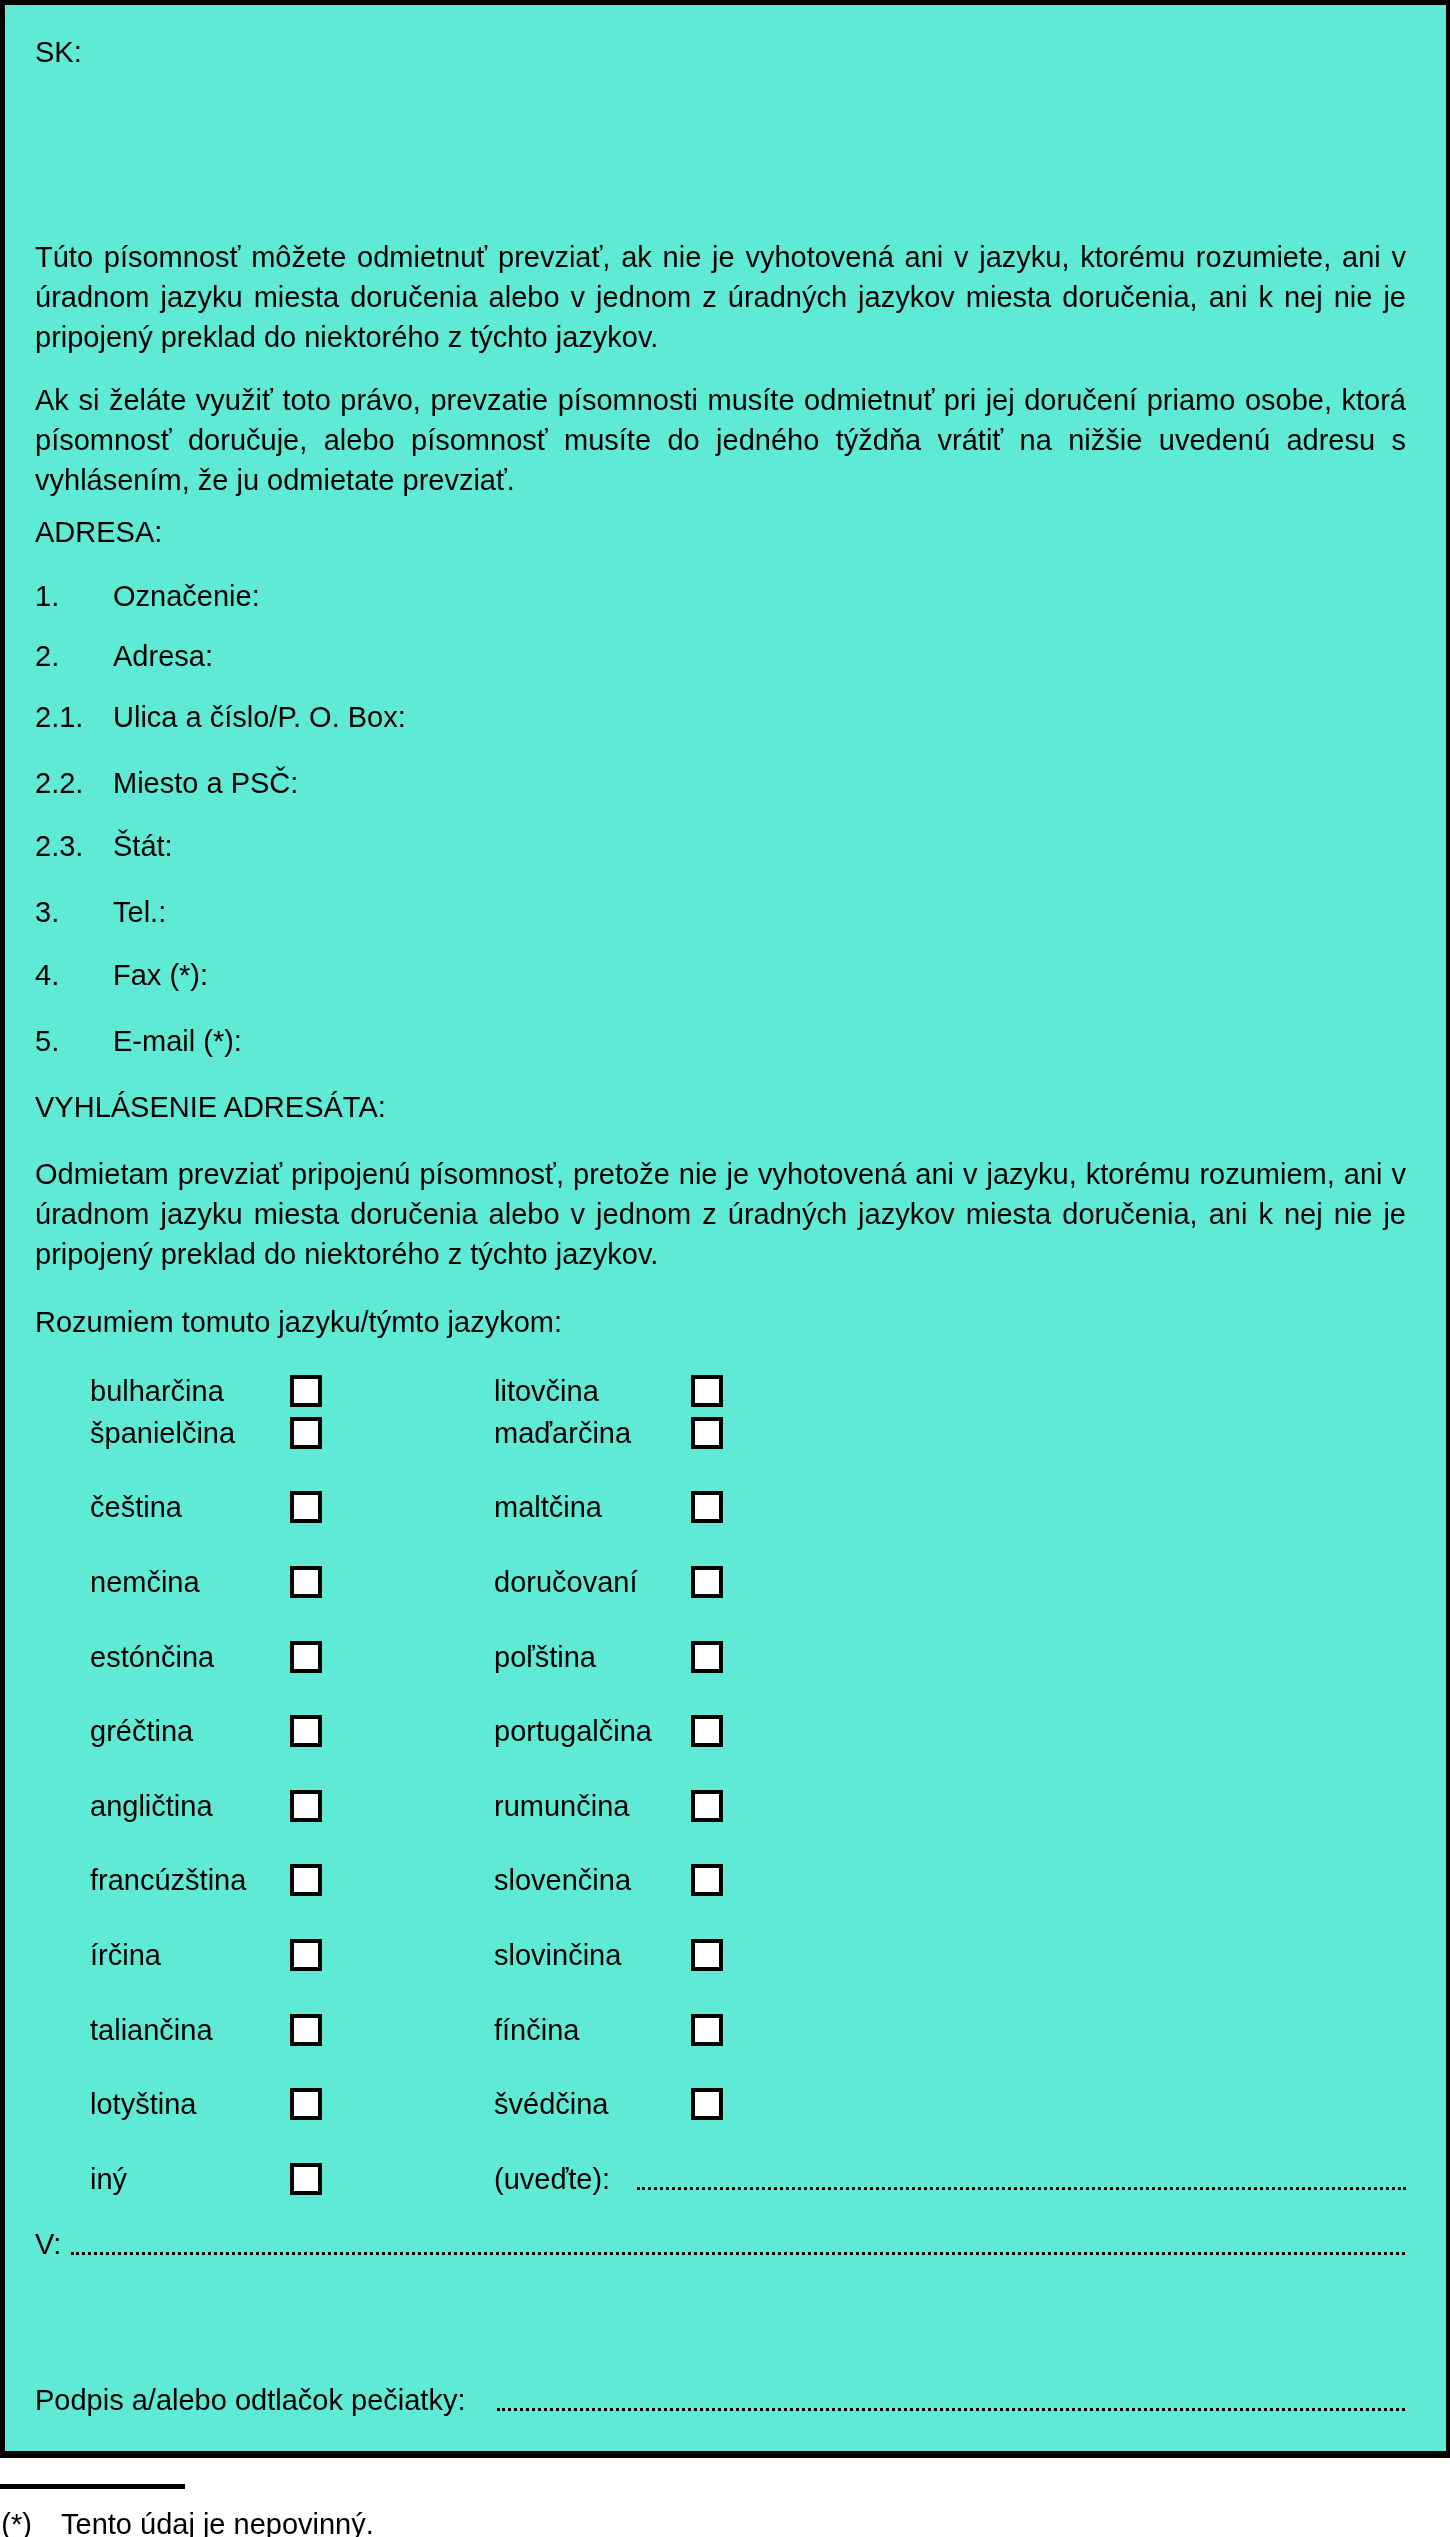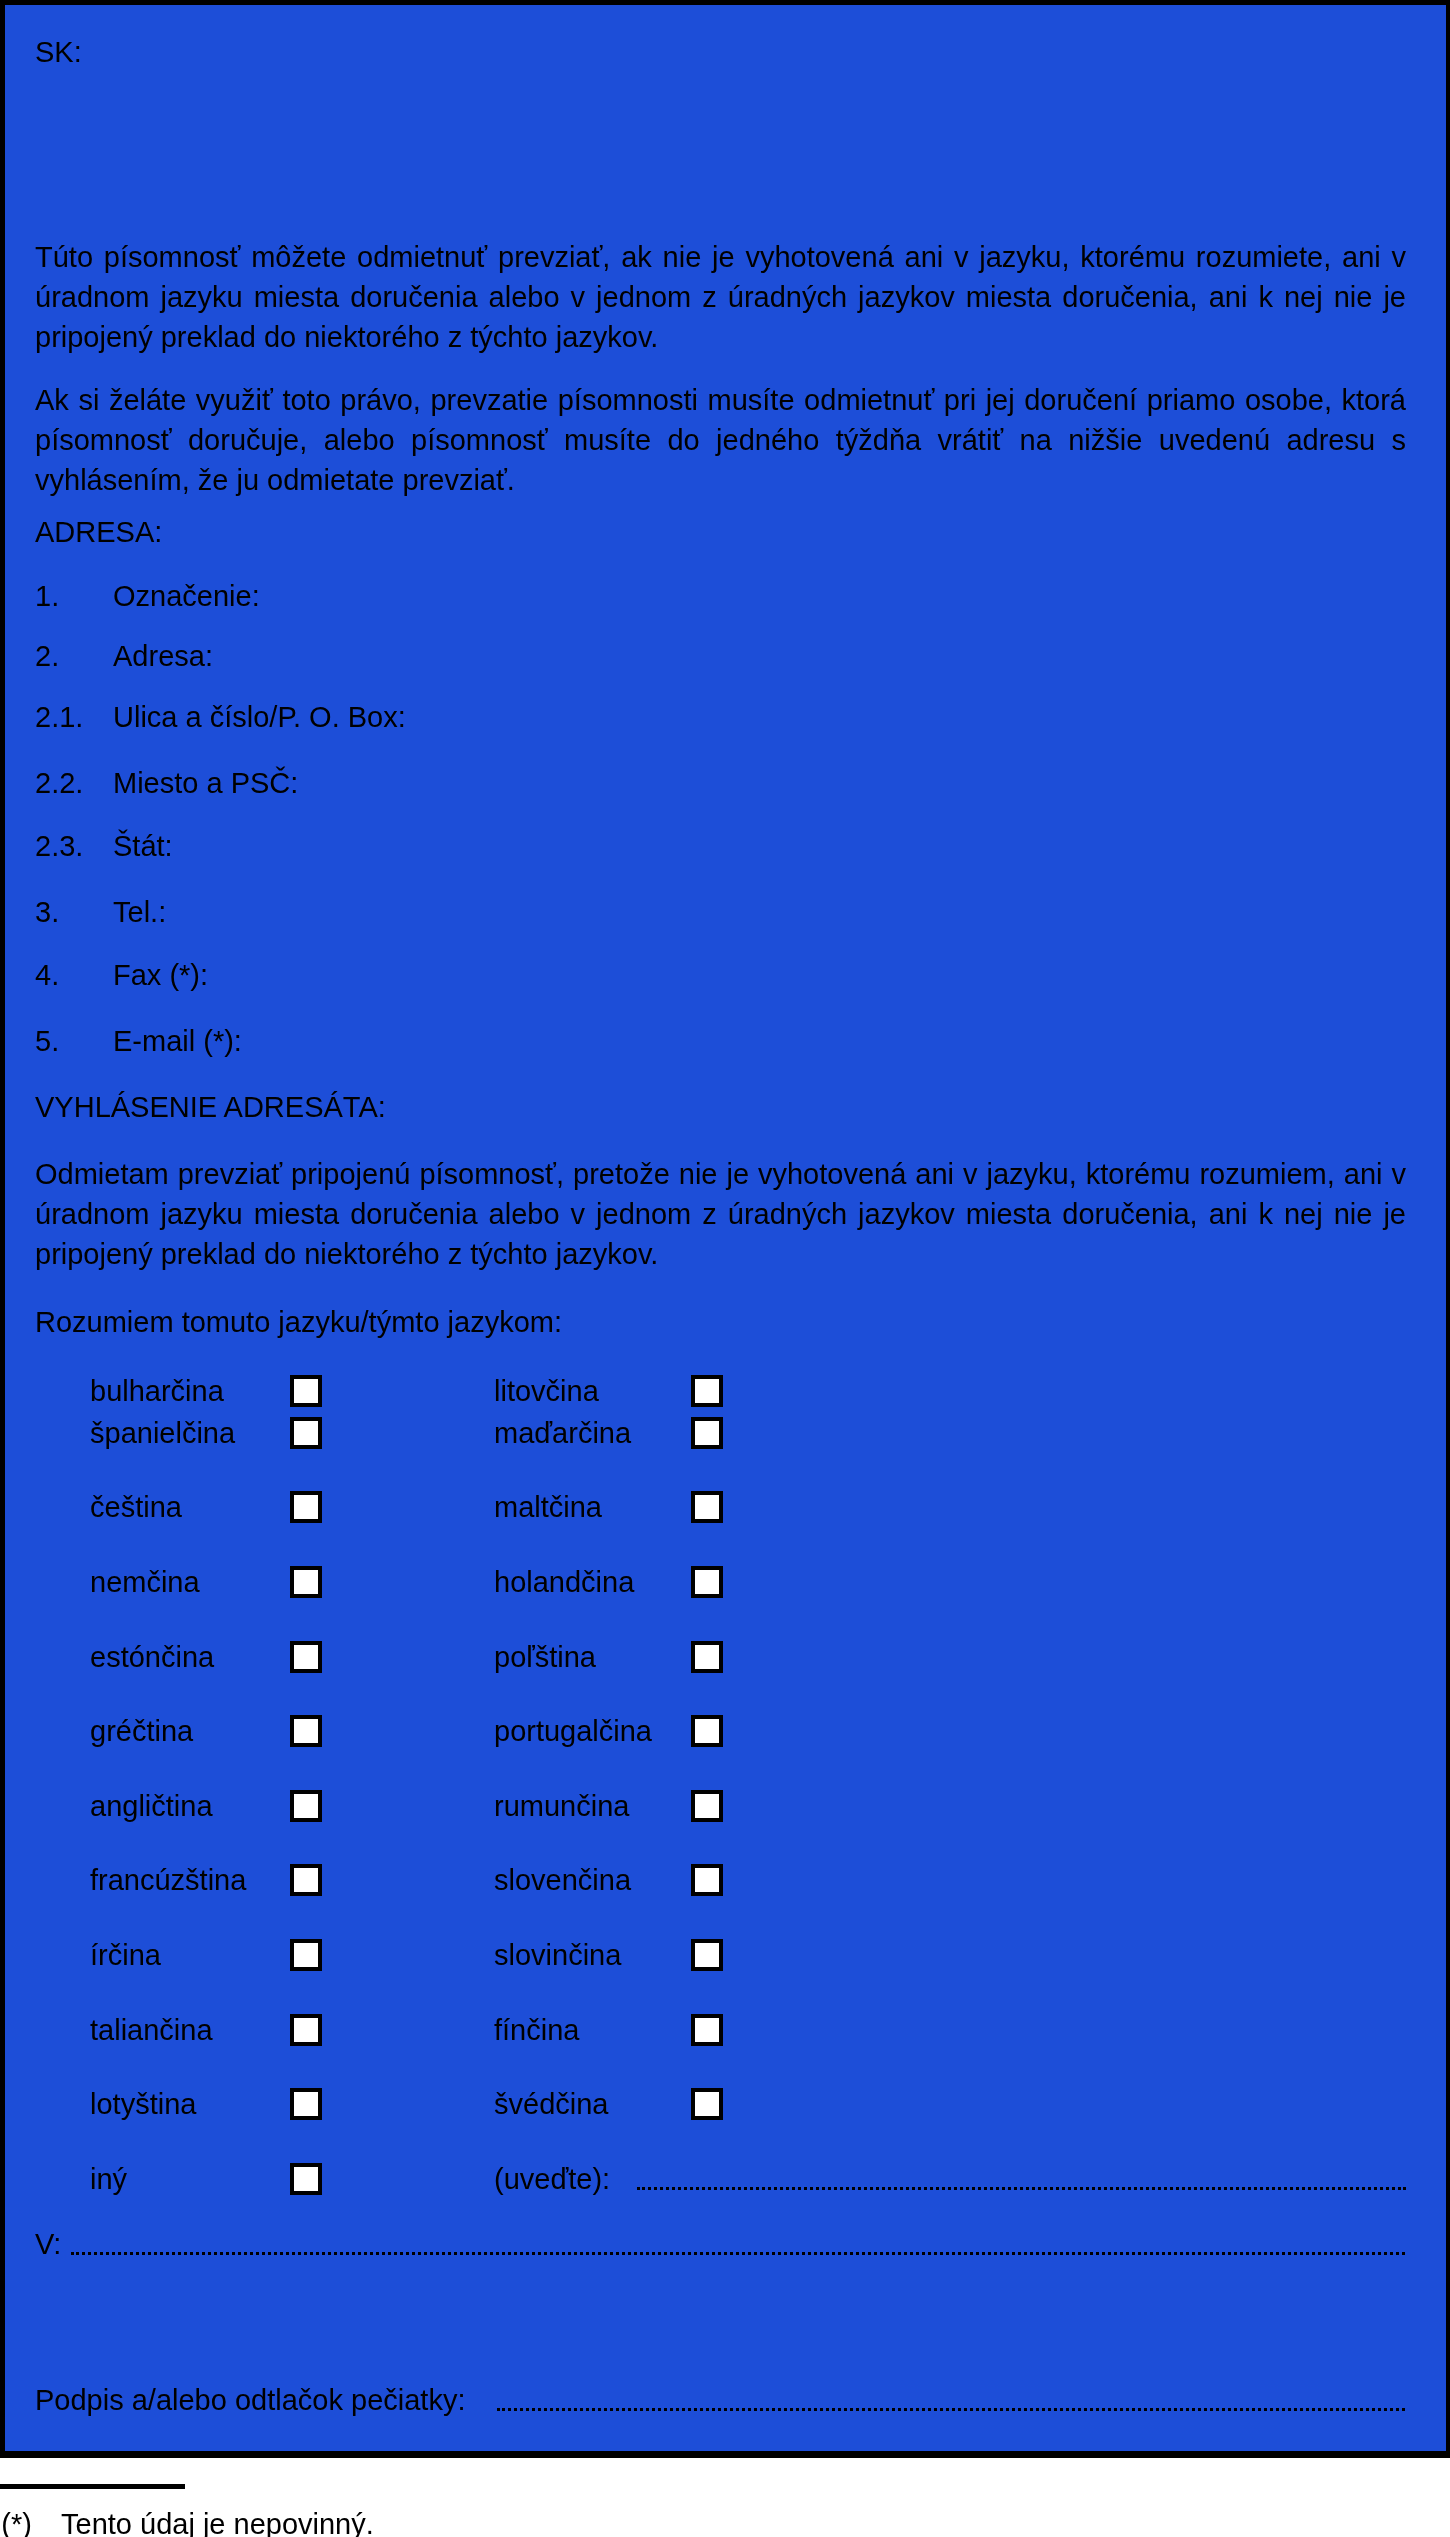--- a/index.html
+++ b/index.html
@@ -6,21 +6,21 @@
   html,body{margin:0;padding:0;background:#fff;}
   body{
     width:1451px;height:2538px;position:relative;
     color:#000;background:#fff;
     font-family:"Liberation Sans","DejaVu Sans",sans-serif;
     -webkit-font-smoothing:antialiased;
   }
   .doc-box{
     position:absolute;left:0;top:0;width:1451px;height:2458px;
     border:5.7px solid #000;border-bottom-width:7px;box-sizing:border-box;
-    background:#1d4ed8;
+    background:#5eead4;
   }
   .abs{position:absolute;margin:0;}
   .label{font-size:29px;line-height:32px;white-space:nowrap;}
   .body-par{font-size:29px;line-height:40px;text-align:justify;width:1371px;}
   .heading{font-size:29px;line-height:32px;white-space:nowrap;}
   .addr-row{position:absolute;left:30px;right:30px;height:36px;}
   .addr-num{position:absolute;left:0;top:0;}
   .addr-label{position:absolute;left:78px;top:0;}
   .lang-row{position:absolute;left:0;width:1439px;height:40px;}
   .lang-label-c1{position:absolute;left:85px;top:0;}
@@ -108,21 +108,21 @@
   </div>
   <div class="lang-row" style="top:1486px">
     <span class="lang-label-c1 label">čeština</span>
     <span class="cb cb-c1"></span>
     <span class="lang-label-c2 label">maltčina</span>
     <span class="cb cb-c2"></span>
   </div>
   <div class="lang-row" style="top:1561px">
     <span class="lang-label-c1 label">nemčina</span>
     <span class="cb cb-c1"></span>
-    <span class="lang-label-c2 label">holandčina</span>
+    <span class="lang-label-c2 label">doručovaní</span>
     <span class="cb cb-c2"></span>
   </div>
   <div class="lang-row" style="top:1636px">
     <span class="lang-label-c1 label">estónčina</span>
     <span class="cb cb-c1"></span>
     <span class="lang-label-c2 label">poľština</span>
     <span class="cb cb-c2"></span>
   </div>
   <div class="lang-row" style="top:1710px">
     <span class="lang-label-c1 label">gréčtina</span>

